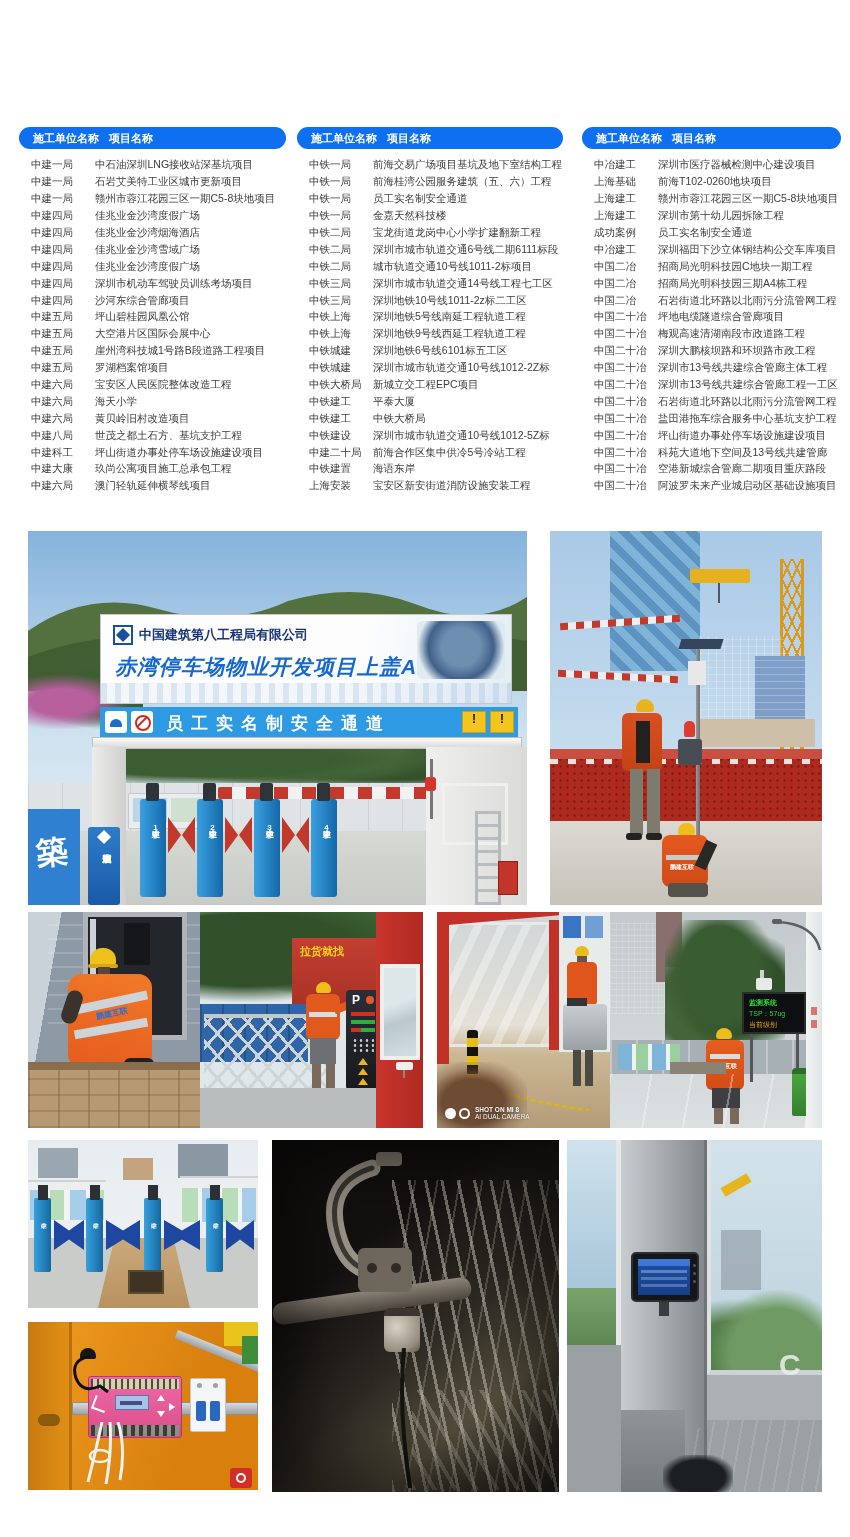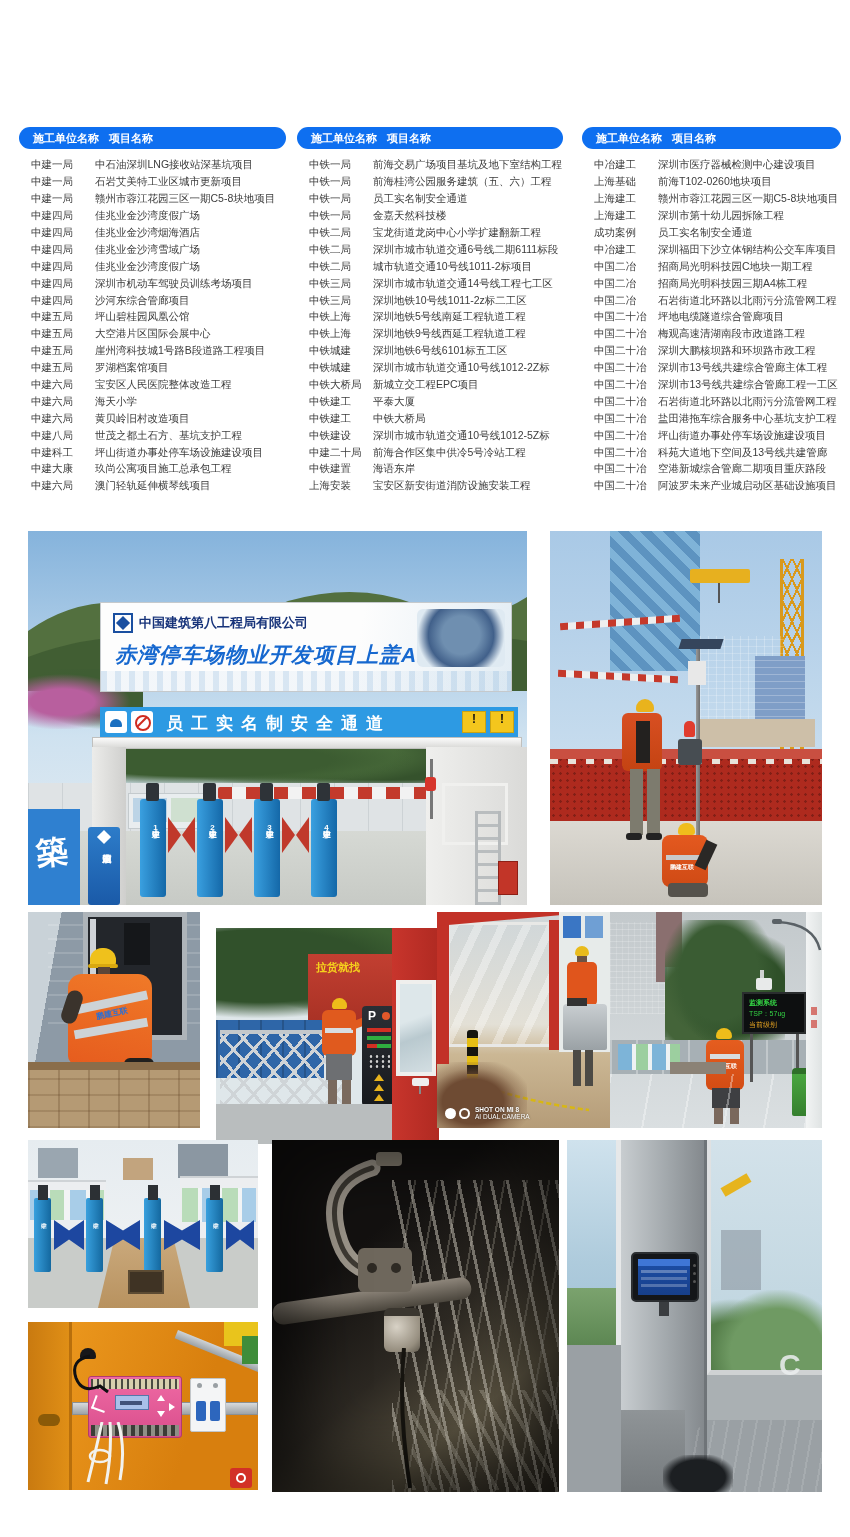--- a/index.html
+++ b/index.html
@@ -361,21 +361,21 @@
     <div class="a" style="left:0;top:138px;width:115px;height:60px;background:radial-gradient(ellipse at 30% 55%,#b85f9e 0 28%,transparent 60%),radial-gradient(ellipse at 72% 40%,#3f5d33 0 45%,transparent 72%)"></div>
     <div class="a" style="left:95px;top:200px;width:310px;height:58px;background:radial-gradient(ellipse at 25% 50%,#3c5c31 0 40%,transparent 65%),radial-gradient(ellipse at 55% 40%,#486a3a 0 42%,transparent 66%),radial-gradient(ellipse at 85% 55%,#35522c 0 38%,transparent 62%)"></div>
     <div class="a" style="left:0;top:252px;width:499px;height:60px;background:#dfe3e5 repeating-linear-gradient(90deg,rgba(150,160,165,.25) 0 1px,transparent 1px 34px)"></div>
     <div class="a" style="left:190px;top:256px;width:210px;height:12px;border-radius:2px;background:repeating-linear-gradient(90deg,#c33a2c 0 14px,#f2f2f2 14px 28px)"></div>
     <div class="a" style="left:0;top:300px;width:499px;height:74px;background:linear-gradient(#d6d9d4,#c7cac5)"></div>
     <div class="a" style="left:100px;top:262px;width:82px;height:36px;background:#e9edef;border:1px solid #c4cacd;box-sizing:border-box">
       <div class="a" style="left:4px;top:4px;width:34px;height:24px;background:#bcd4e6"></div>
       <div class="a" style="left:42px;top:4px;width:34px;height:24px;background:#cfe0d0"></div>
     </div>
 
-    <div class="a" style="left:72px;top:71px;width:412px;height:90px;background:linear-gradient(100deg,#fdfdfd 62%,#e3edf4);border:1px solid #c5c9cc;box-sizing:border-box">
+    <div class="a" style="left:72px;top:83px;width:412px;height:90px;background:linear-gradient(100deg,#fdfdfd 62%,#e3edf4);border:1px solid #c5c9cc;box-sizing:border-box">
       <div class="a" style="left:12px;top:10px;width:16px;height:16px;border:2px solid #1a4fa0">
         <div class="a" style="left:3px;top:3px;width:10px;height:10px;background:#1a4fa0;transform:rotate(45deg)"></div>
       </div>
       <span class="a" style="left:38px;top:11px;font-size:13px;font-weight:bold;color:#17337a">中国建筑第八工程局有限公司</span>
       <span class="a" style="left:14px;top:38px;font-size:21px;font-weight:bold;font-style:italic;color:#1668cf;letter-spacing:1px">赤湾停车场物业开发项目上盖A地块</span>
       <div class="a" style="right:6px;top:6px;width:88px;height:58px;border-radius:6px;background:radial-gradient(circle at 50% 45%,#6f8fb0 0 35%,#41608a 60%,#dfeaf2 80%)"></div>
       <div class="a" style="left:0;bottom:0;width:100%;height:20px;background:repeating-linear-gradient(90deg,rgba(120,170,215,.28) 0 6px,rgba(120,170,215,.08) 6px 14px)"></div>
     </div>
 
     <div class="a" style="left:72px;top:176px;width:418px;height:30px;background:#2d9ae3">
@@ -486,21 +486,21 @@
       <div class="a" style="left:6px;top:24px;width:74px;height:9px;background:#cdd3d6;transform:rotate(-12deg)"></div>
       <div class="a" style="left:6px;top:50px;width:74px;height:9px;background:#cdd3d6;transform:rotate(-10deg)"></div>
       <span class="a" style="left:28px;top:34px;font-size:8px;font-weight:bold;color:#2b6fd4;transform:rotate(-12deg)">鹏建互联</span>
     </div>
     <div class="a" style="left:36px;top:78px;width:16px;height:34px;background:#3a332c;border-radius:8px;transform:rotate(18deg)"></div>
     <div class="a" style="left:96px;top:146px;width:30px;height:12px;background:#22201e;border-radius:6px;border-bottom:2px solid #cfcfcf"></div>
     <div class="a" style="left:0;top:150px;width:172px;height:66px;background:#b59a74;background-image:repeating-linear-gradient(90deg,rgba(90,60,30,.25) 0 2px,transparent 2px 30px),repeating-linear-gradient(0deg,rgba(90,60,30,.2) 0 2px,transparent 2px 16px)"></div>
     <div class="a" style="left:0;top:150px;width:172px;height:8px;background:#8a6d4a"></div>
   </figure>
 
-  <figure class="ph" style="left:200px;top:912px;width:223px;height:216px;margin:16px">
+  <figure class="ph" style="left:200px;top:912px;width:223px;height:216px;margin:0">
     <div class="a" style="inset:0;background:#dfe7ea"></div>
     <div class="a" style="left:0;top:0;width:223px;height:95px;background:radial-gradient(ellipse at 20% 40%,#31512b 0 45%,transparent 65%),radial-gradient(ellipse at 55% 28%,#3c6032 0 40%,transparent 60%),radial-gradient(ellipse at 85% 45%,#2d4d28 0 40%,transparent 65%)"></div>
     <div class="a" style="left:92px;top:26px;width:96px;height:68px;background:linear-gradient(#c23f31,#a93225)">
       <span class="a" style="left:8px;top:6px;font-size:11px;font-weight:bold;color:#f5d11d">拉货就找</span>
     </div>
     <div class="a" style="left:0;top:92px;width:108px;height:58px;background:#2e66a8;background-image:repeating-linear-gradient(90deg,rgba(0,0,0,.18) 0 2px,transparent 2px 22px)"></div>
     <div class="a" style="left:4px;top:102px;width:128px;height:74px;border-top:4px solid #c3c8cb;box-sizing:border-box;background:repeating-linear-gradient(48deg,#cfd4d7 0 3px,transparent 3px 15px),repeating-linear-gradient(-48deg,#cfd4d7 0 3px,transparent 3px 15px)"></div>
     <div class="a" style="left:116px;top:70px;width:15px;height:11px;background:#eebd1a;border-radius:8px 8px 3px 3px"></div>
     <div class="a" style="left:106px;top:82px;width:34px;height:46px;border-radius:6px;background:#e05a1e">
       <div class="a" style="left:3px;top:18px;width:28px;height:5px;background:#d8dde0"></div>

